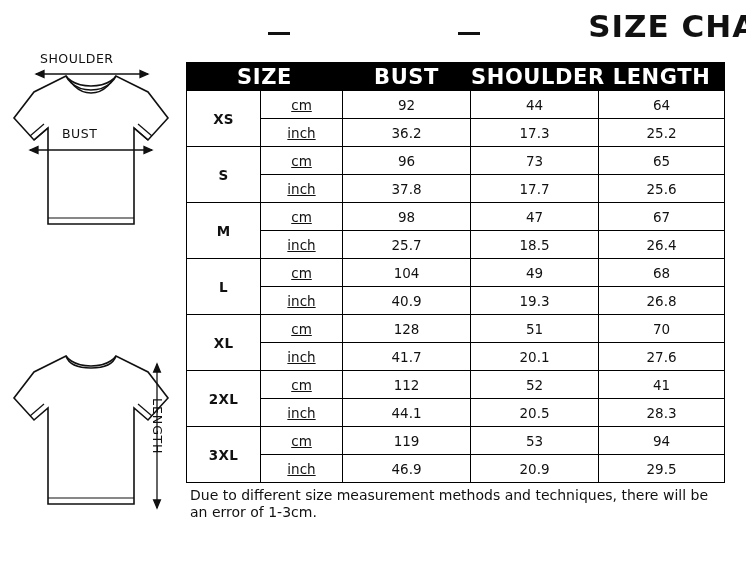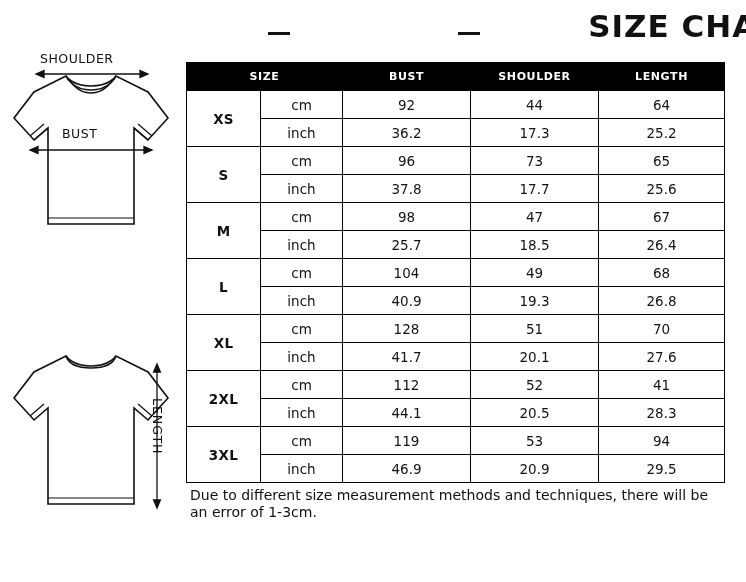--- a/index.html
+++ b/index.html
@@ -92,37 +92,38 @@
     vertical-align: middle;
     padding: 0;
     font-size: 13.5px;
     color: #111111;
     background: #ffffff;
   }
   #size-table thead th {
     background: #000000;
     color: #ffffff;
     font-weight: bold;
-    font-size: 11px;
+    font-size: 21px;
     height: 27px;
     letter-spacing: 0.6px;
   }
   .col-size   { width: 74px; }
   .col-unit   { width: 82px; }
   .col-bust   { width: 128px; }
   .col-should { width: 128px; }
   .col-length { width: 126px; }
 
   td.size-cell {
     font-size: 23px;
     font-weight: bold;
     letter-spacing: 0.3px;
   }
   td.unit-cell {
     font-size: 13px;
+    text-decoration: underline;
   }
   tbody tr { height: 28px; }
 
   
   #footnote {
     position: absolute;
     left: 190px;
     top: 487px;
     width: 538px;
     font-family: "DejaVu Sans", sans-serif;

